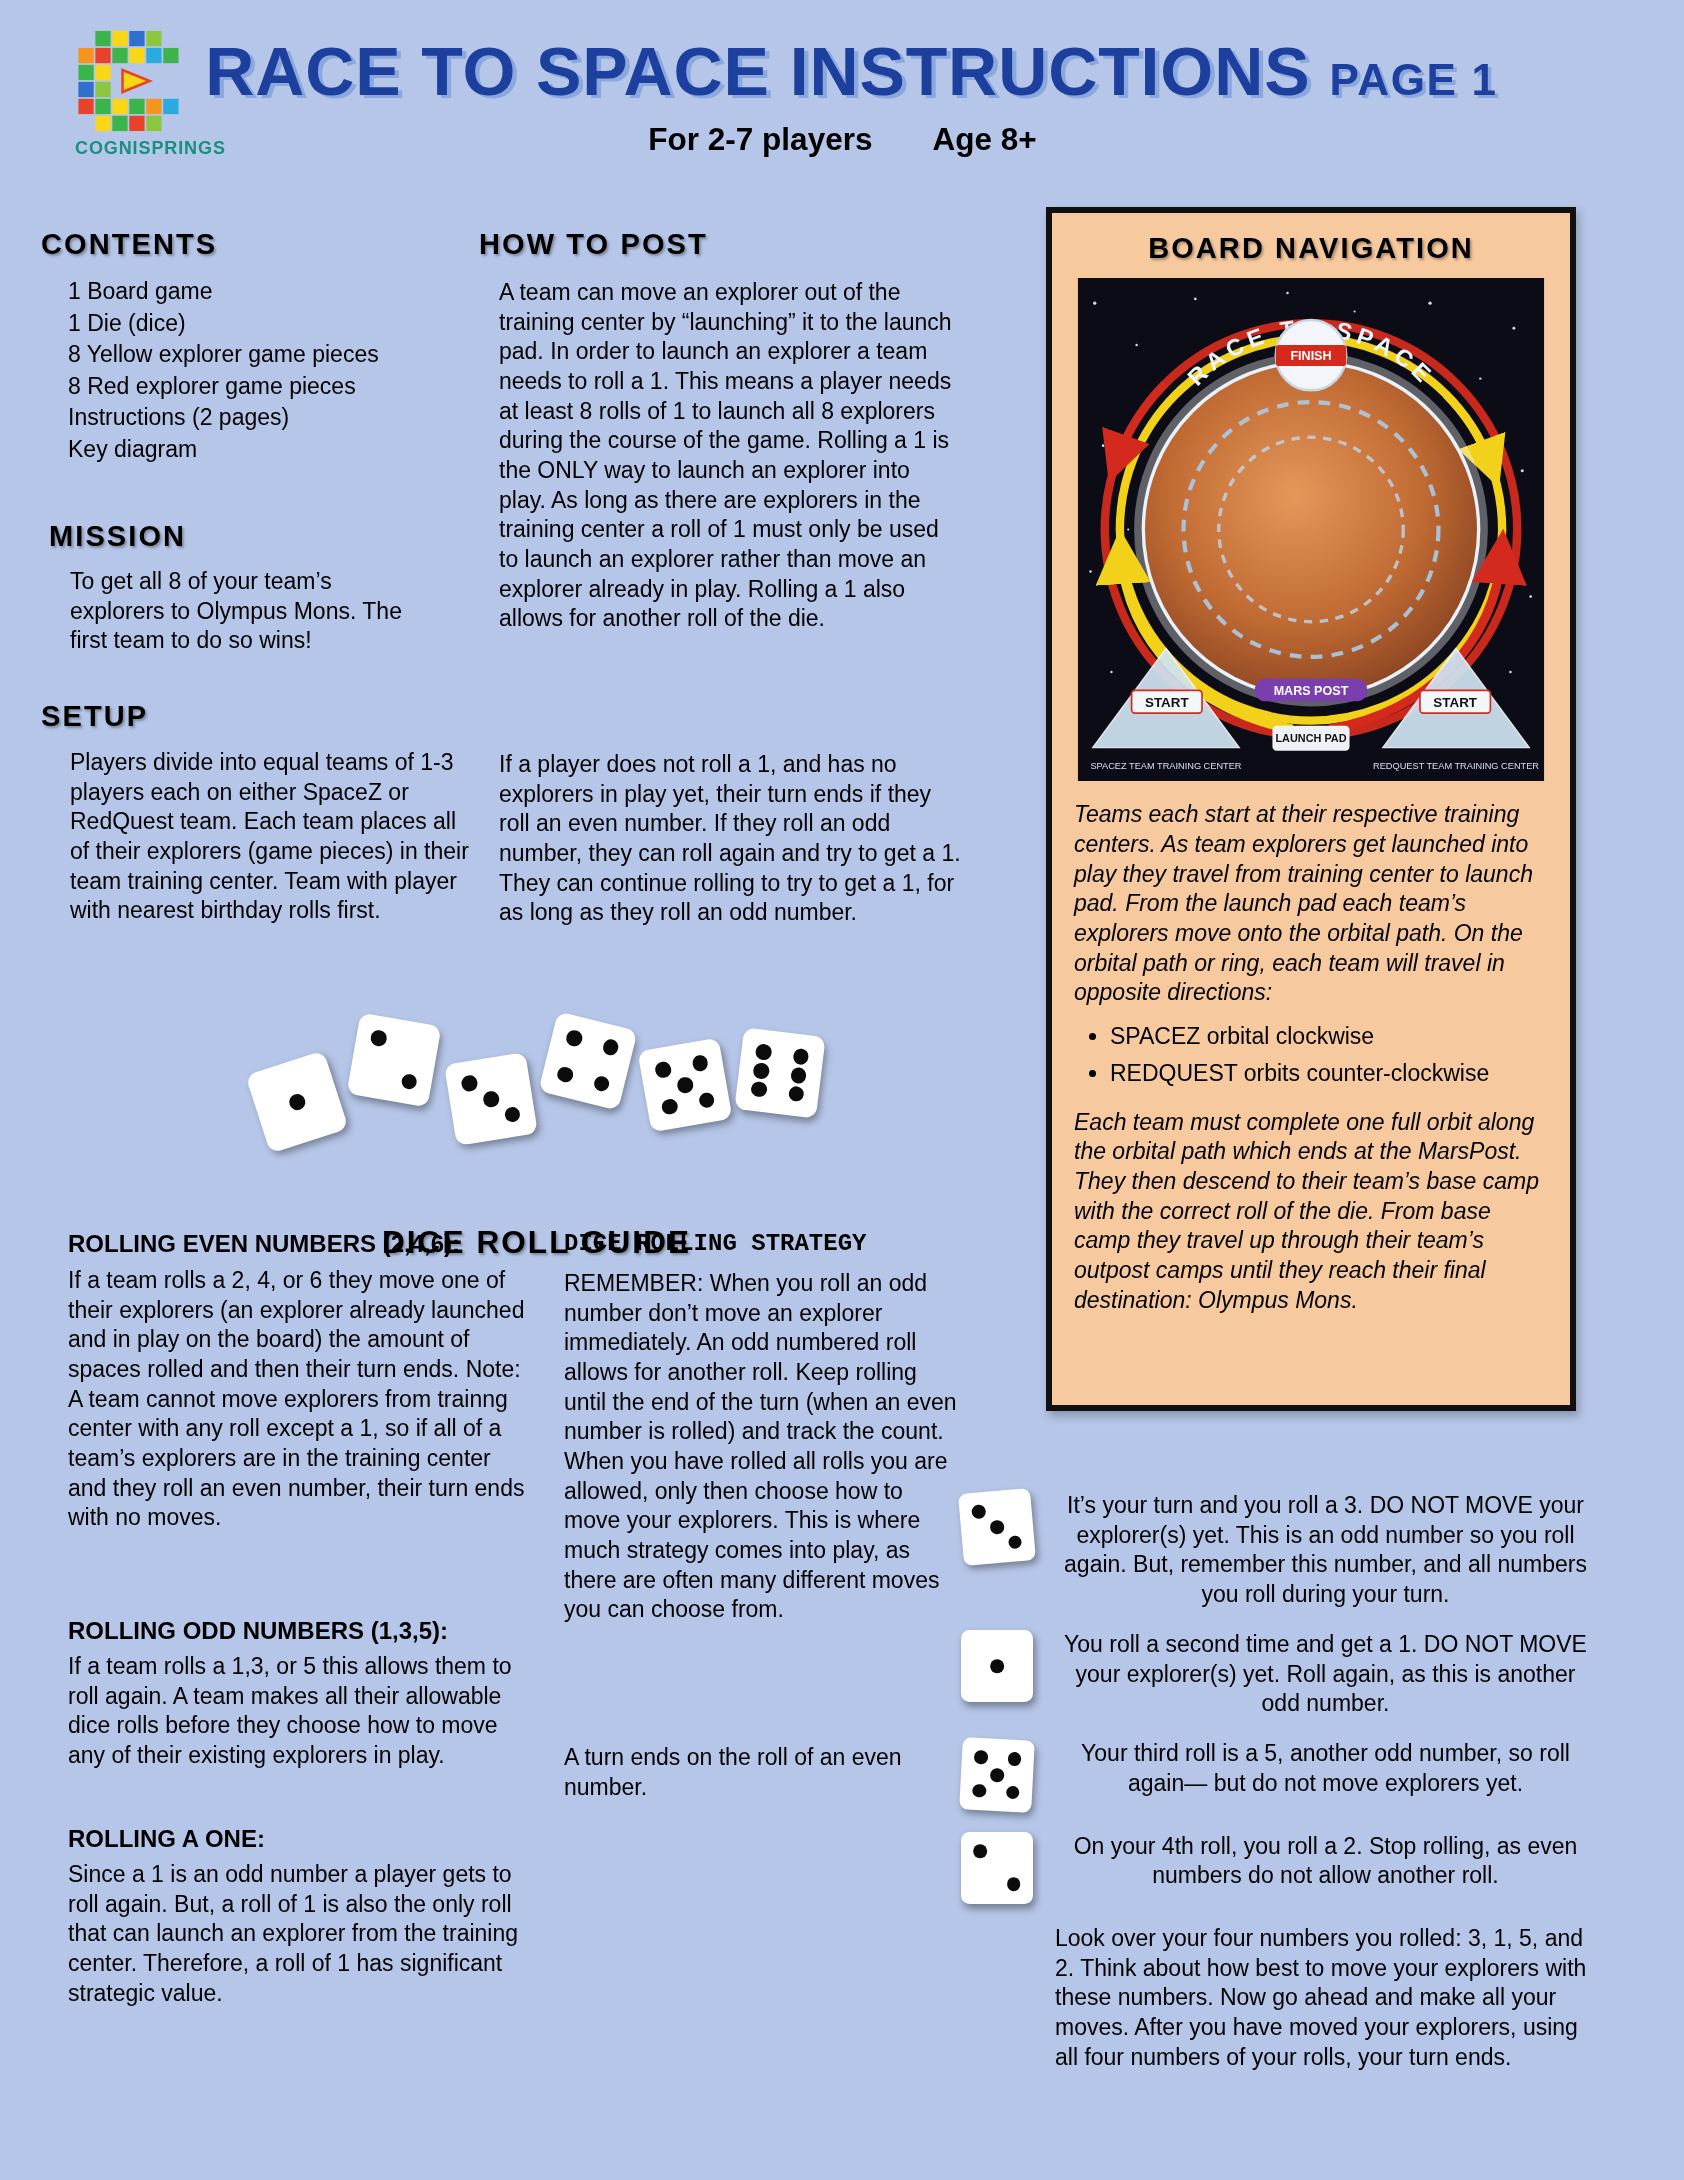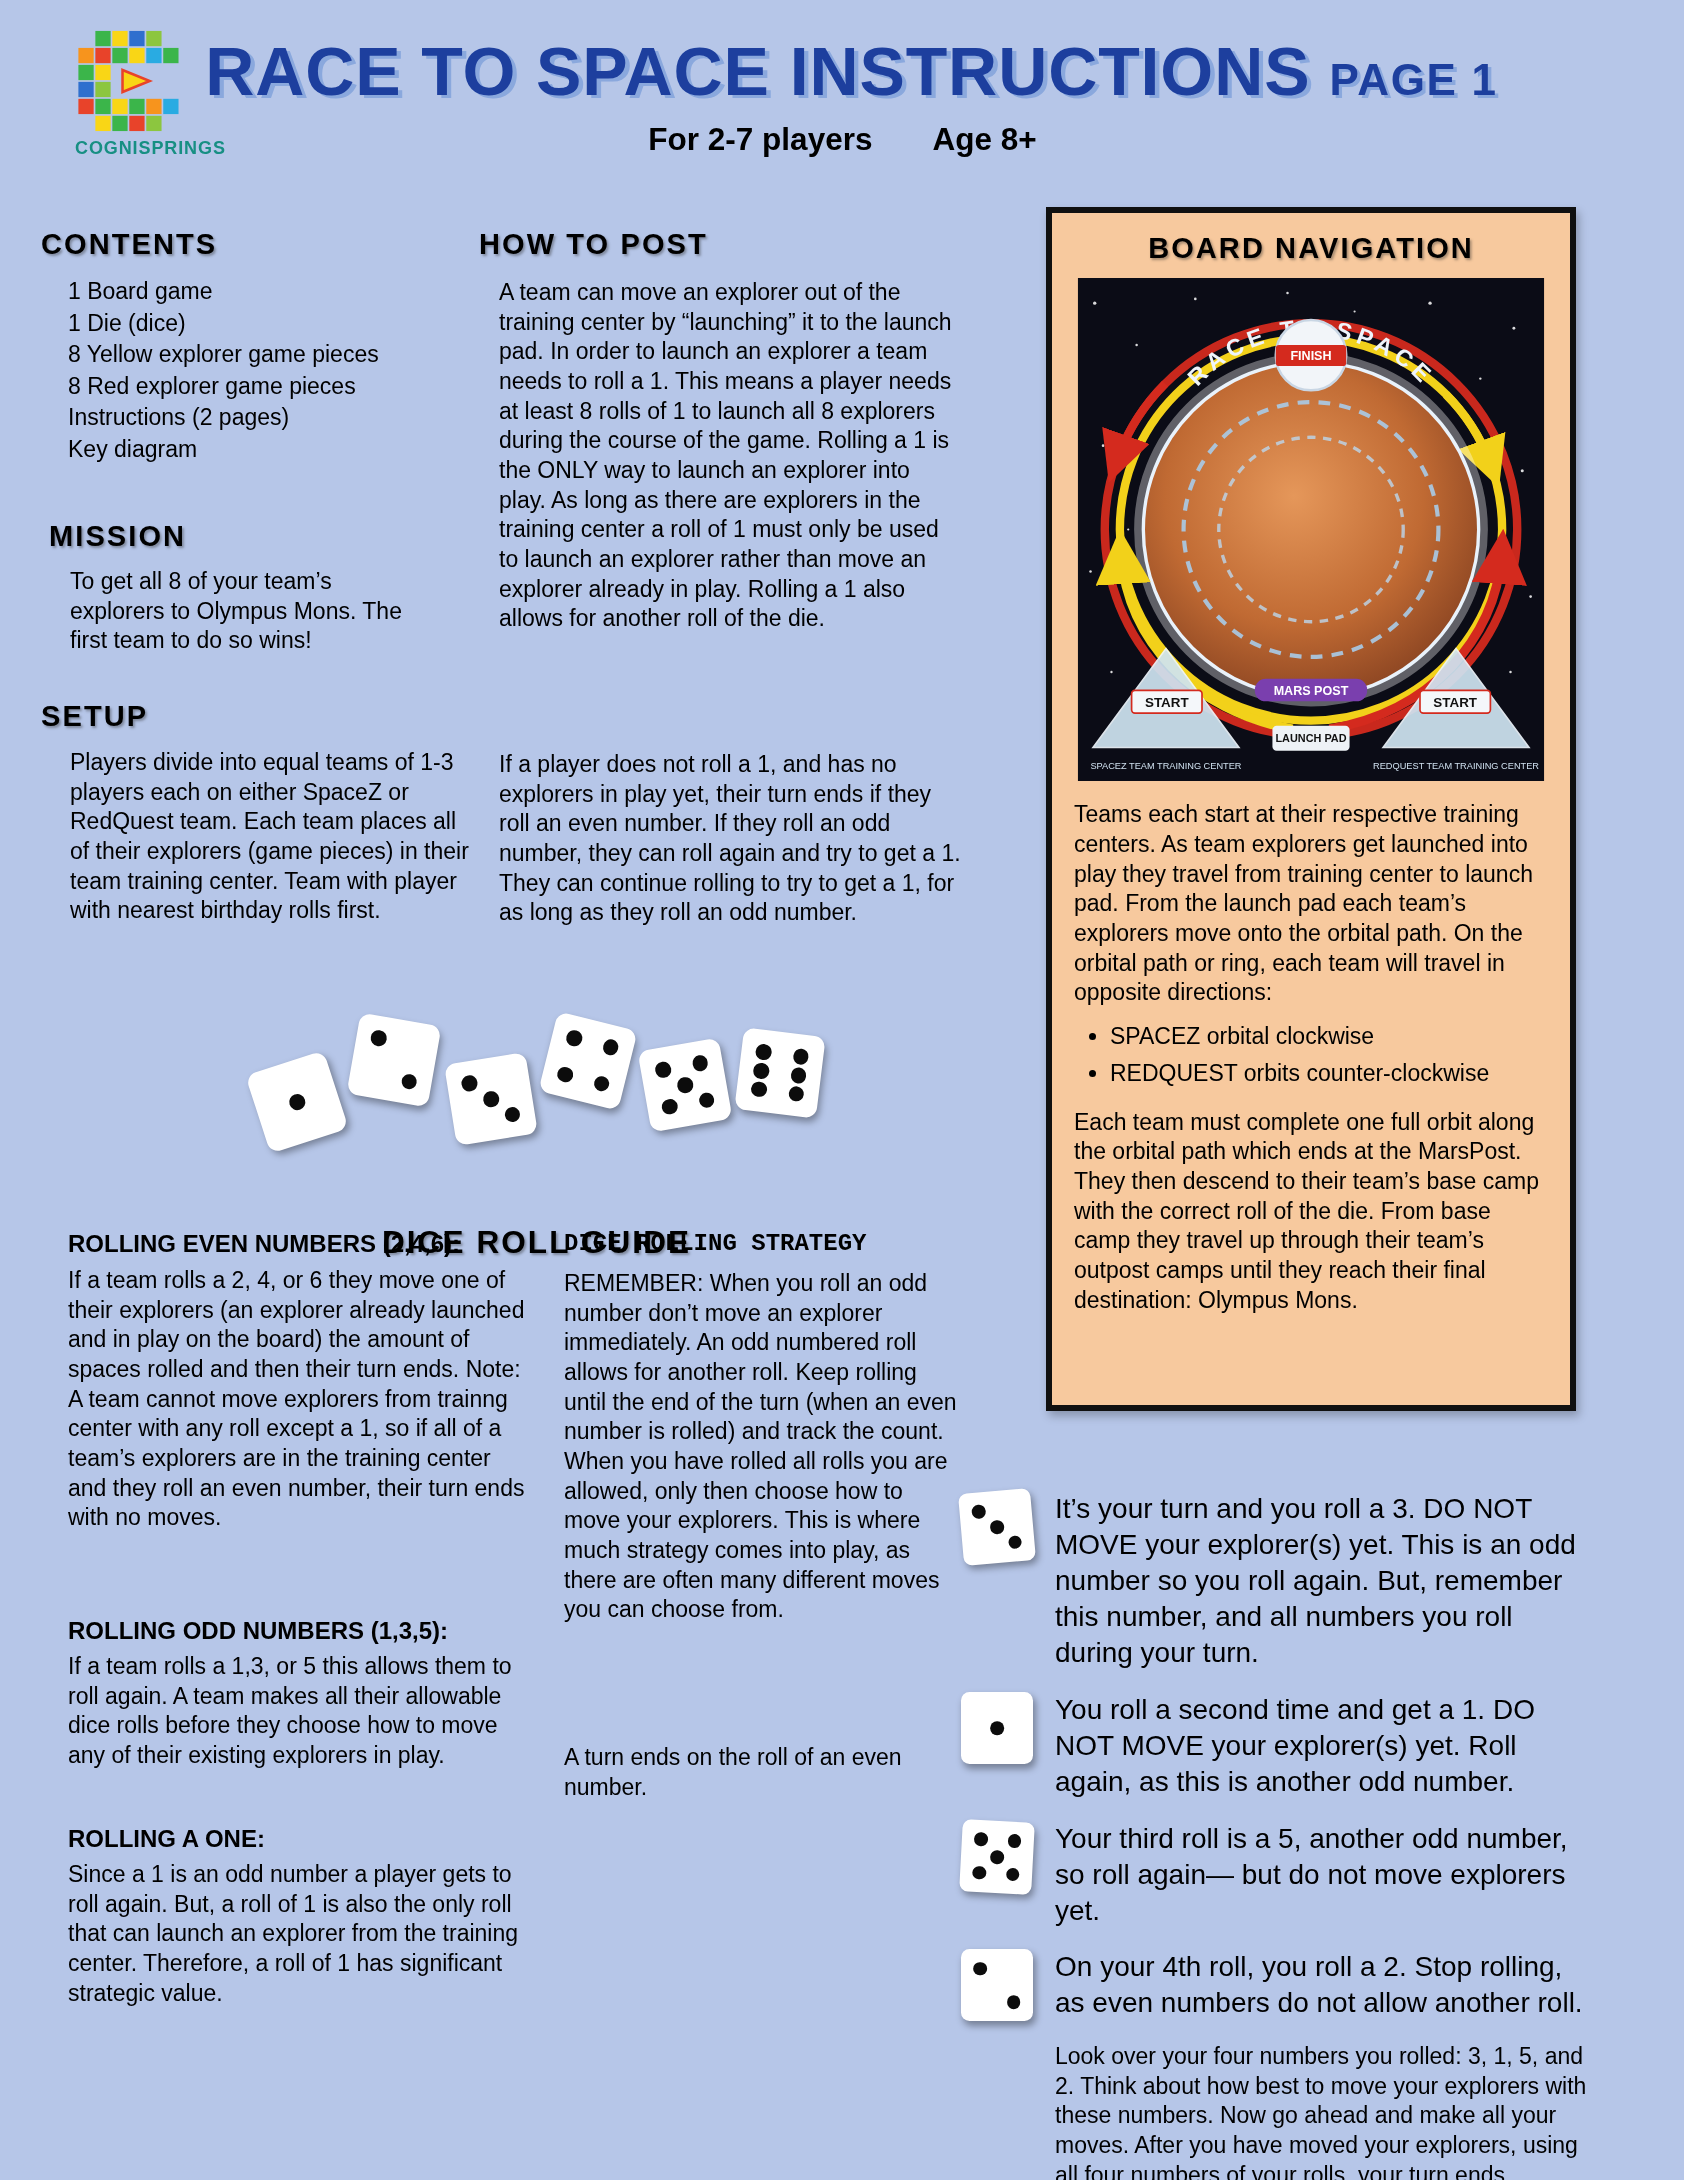--- a/index.html
+++ b/index.html
@@ -70,32 +70,32 @@
   #strategy-head{left:564px;top:1230px;width:400px;font-family:Liberation Mono, monospace;}
   #strategy-body{left:564px;top:1269px;width:394px;}
   #strategy-footer{left:564px;top:1743px;width:375px;}
 
   
   #board-panel{left:1046px;top:207px;width:530px;height:1204px;background:var(--panel-orange);
     border:6px solid #101010;padding:13.6px 22px;box-shadow:3.4px 5.1px 8.5px rgba(0,0,0,.25);}
   #board-panel .panel-heading{text-align:center;font-size:29px;font-weight:bold;letter-spacing:2.1px;
     text-shadow:1.7px 1.7px 2.6px rgba(40,40,40,.4);margin-top:5.1px;}
   #board-svg{display:block;width:474px;height:503px;margin:13.6px auto 0 auto;}
-  .panel-para{font-size:23px;line-height:1.29;margin-top:19px;}
+  .panel-para{font-size:23px;line-height:1.29;margin-top:19px;font-style:italic;}
   .panel-bullets{margin:13.6px 0 0 36px;}
   .panel-bullets li{font-size:23px;line-height:1.35;margin-bottom:5.1px;}
 
   #example-heading{left:1014px;top:1440px;width:579px;text-align:center;}
 
   #example-steps{left:961px;top:1491px;width:635px;}
   .step{display:flex;gap:22px;margin-bottom:20.4px;align-items:flex-start;}
   .step .die{position:relative;flex:0 0 72px;width:72px;height:72px;border-radius:8.5px;}
   .step:nth-child(1) .die{transform:rotate(-5deg);}
   .step:nth-child(3) .die{transform:rotate(3deg);}
-  .step .step-text{font-size:28px;line-height:1.29;flex:1;}
+  .step .step-text{font-size:23px;line-height:1.29;flex:1;text-align:center;}
   #example-closing{margin-left:94px;width:538px;font-size:23px;line-height:1.29;}
 </style>
 </head>
 <body>
 
 <div class="page">
 
   <div class="logo">
     <svg width="112" height="104" viewBox="0 0 132 122">
       <g>

